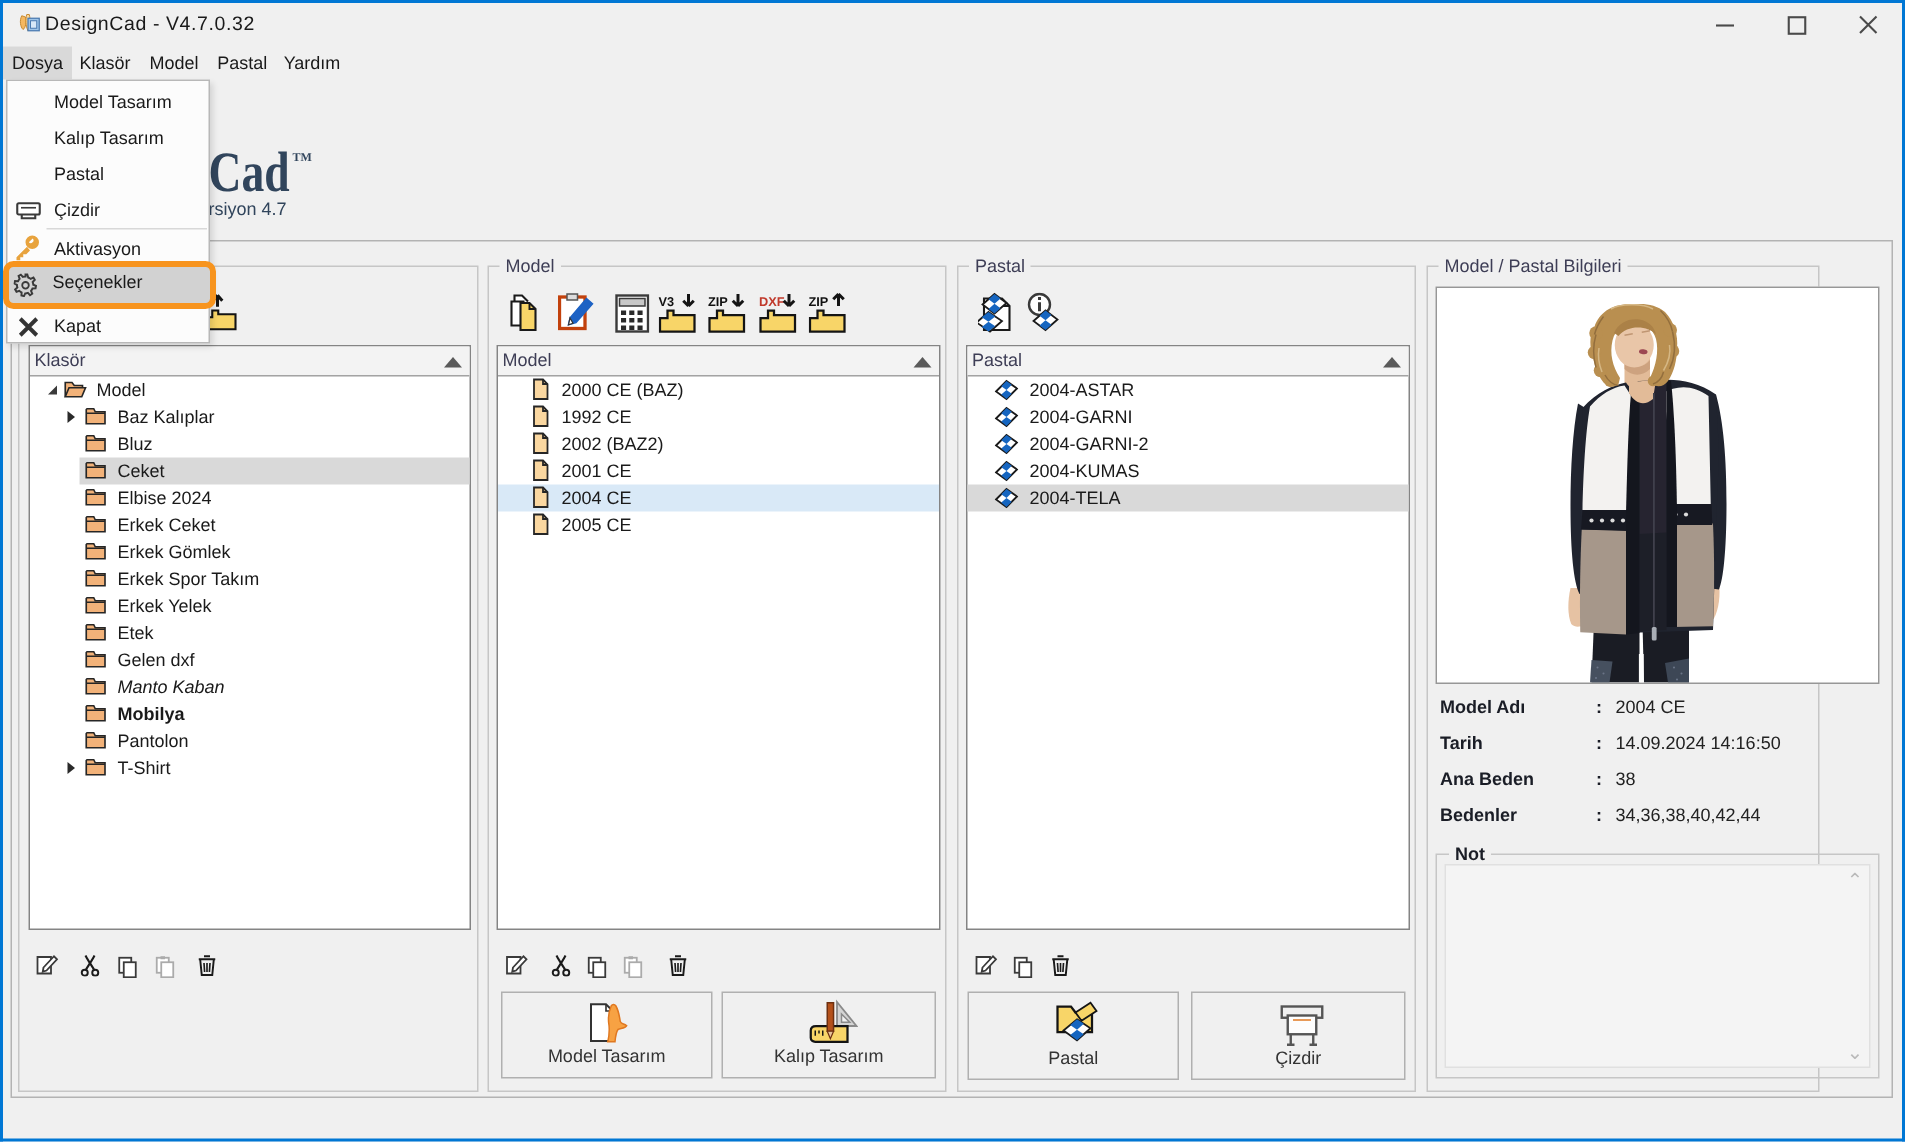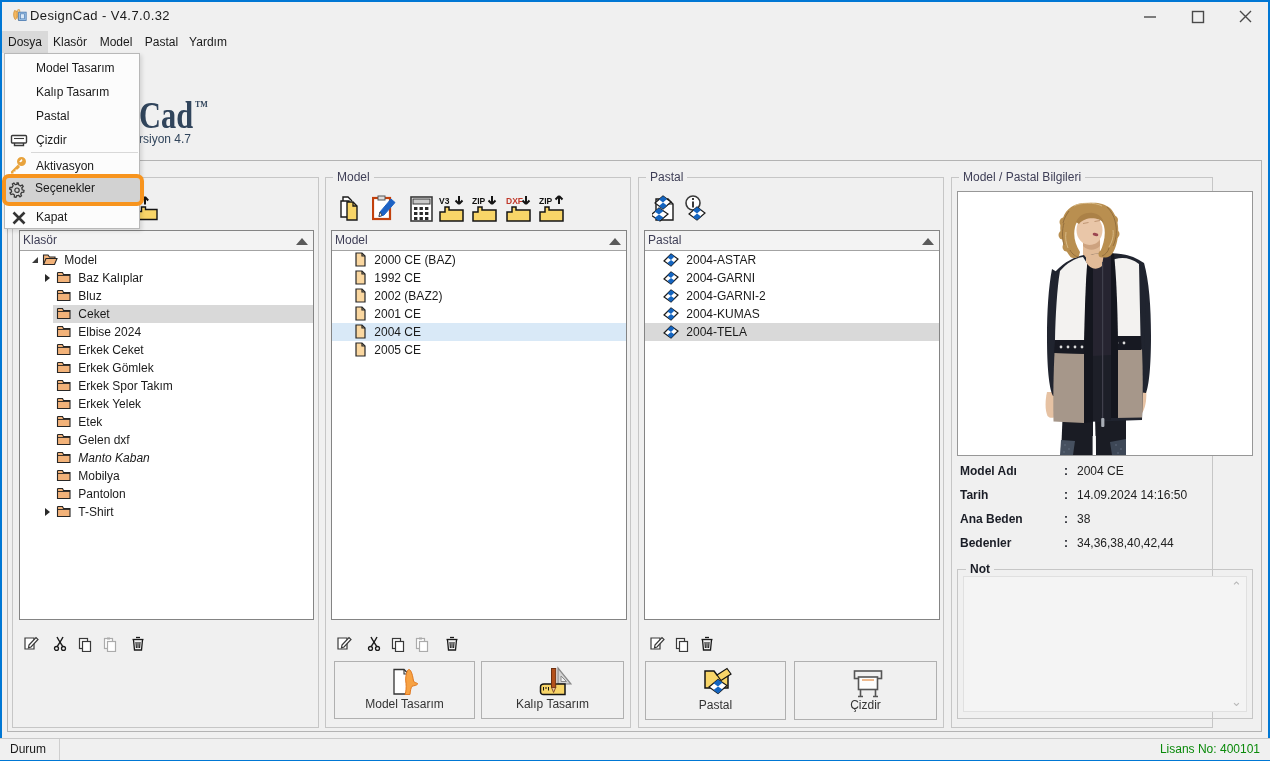--- a/index.html
+++ b/index.html
@@ -174,21 +174,21 @@
               <use href="#i-folder"></use>
             </svg> <span style="margin-left:3px;">Etek</span></div>
         <div class="row" style="left:36px;top:200px;"><svg width="16" height="16" viewBox="0 0 16 16">
               <use href="#i-folder"></use>
             </svg> <span style="margin-left:3px;">Gelen dxf</span></div>
         <div class="row" style="left:36px;top:218px;font-style:italic;"><svg width="16" height="16" viewBox="0 0 16 16">
               <use href="#i-folder"></use>
             </svg> <span style="margin-left:3px;">Manto Kaban</span></div>
         <div class="row" style="left:36px;top:236px;"><svg width="16" height="16" viewBox="0 0 16 16">
               <use href="#i-folder"></use>
-            </svg> <span style="margin-left:3px;">Mobilya</span></div>
+            </svg> <span style="margin-left:3px;font-weight:bold;">Mobilya</span></div>
         <div class="row" style="left:36px;top:254px;"><svg width="16" height="16" viewBox="0 0 16 16">
               <use href="#i-folder"></use>
             </svg> <span style="margin-left:3px;">Pantolon</span></div>
         <svg class="abs" style="left:23px;top:276px;" width="8" height="10" viewBox="0 0 8 10">
             <path d="M2 1 L7 5 L2 9 Z" fill="#2a2a2a"></path>
           </svg>
         <div class="row" style="left:36px;top:272px;"><svg width="16" height="16" viewBox="0 0 16 16">
               <use href="#i-folder"></use>
             </svg> <span style="margin-left:3px;">T-Shirt</span></div>
       </div>
@@ -540,18 +540,13 @@
   </div>
 
   <div class="abs" style="left:2px;top:174px;width:141.5px;height:32px;border:4.5px solid #f7941e;border-radius:7px;background:#d2d2d2;box-sizing:border-box;">
     <svg class="abs" style="left:3px;top:4px;" width="16" height="16" viewBox="0 0 16 16">
         <path d="M8 1 L9.2 1 L9.8 3 A5.2 5.2 0 0 1 11.4 3.9 L13.3 3 L14.2 4.5 L12.8 6 A5.2 5.2 0 0 1 13.2 7.8 L15 8.5 L14.7 10.2 L12.7 10.3 A5.2 5.2 0 0 1 11.7 11.9 L12.5 13.8 L11 14.8 L9.6 13.3 A5.2 5.2 0 0 1 7.8 13.6 L7 15.4 L5.3 15 L5.4 13 A5.2 5.2 0 0 1 3.9 11.9 L2 12.5 L1.1 11 L2.6 9.7 A5.2 5.2 0 0 1 2.3 7.9 L0.6 7 L1 5.4 L3 5.5 A5.2 5.2 0 0 1 4.1 3.9 L3.4 2 L4.9 1.1 L6.2 2.6 A5.2 5.2 0 0 1 8 2.3 Z" fill="none" stroke="#3a3a3a" stroke-width="1.3"></path>
         <circle cx="8" cy="8.2" r="2.2" fill="none" stroke="#3a3a3a" stroke-width="1.2"></circle>
       </svg>
     <div class="abs" style="left:29px;top:3px;">Seçenekler</div>
   </div>
 
-  <div id="status">
-    <div class="abs" style="left:10px;top:3px;">Durum</div>
-    <div class="abs" style="left:59px;top:0;width:1px;height:21px;background:#cfcfcf;"></div>
-    <div class="abs" style="right:10px;top:3px;color:#0a8a0a;">Lisans No: 400101</div>
-  </div>
 </div>
 
 </body></html>

